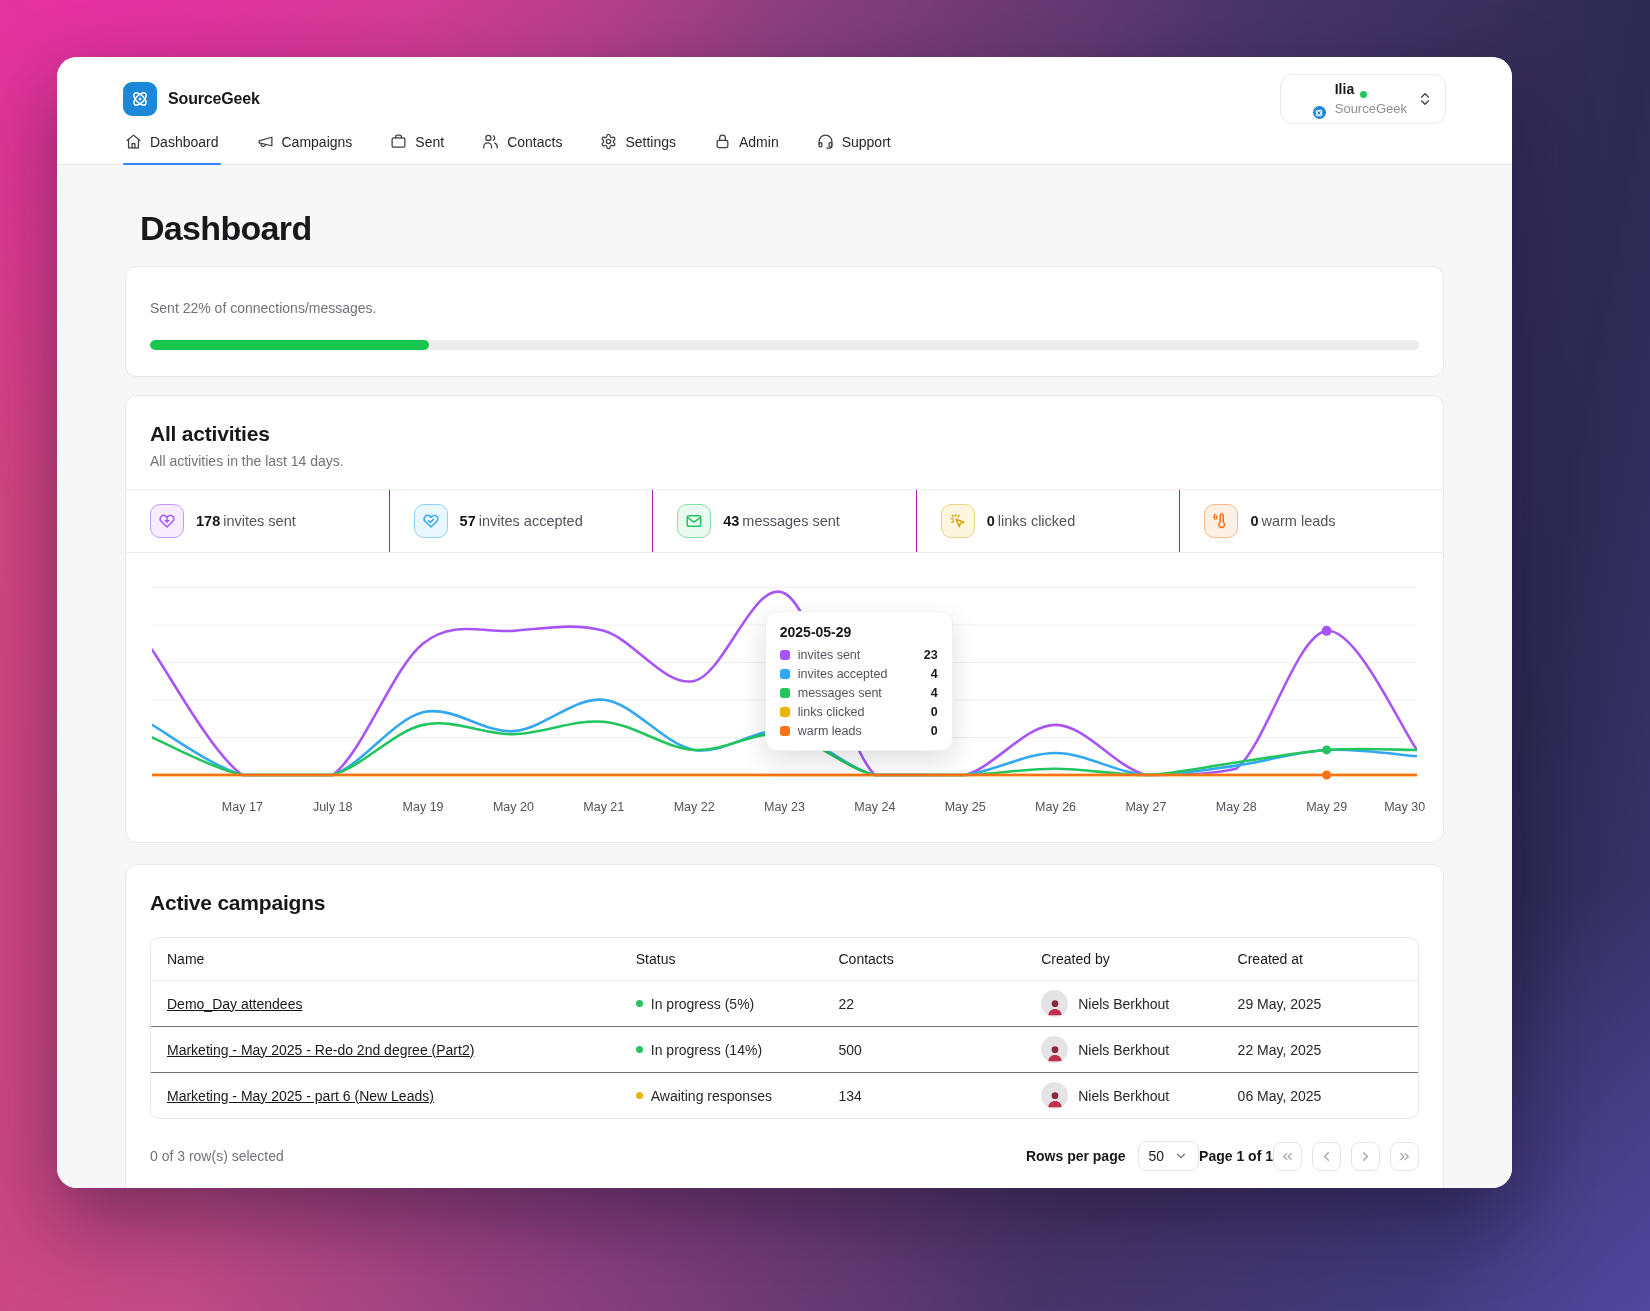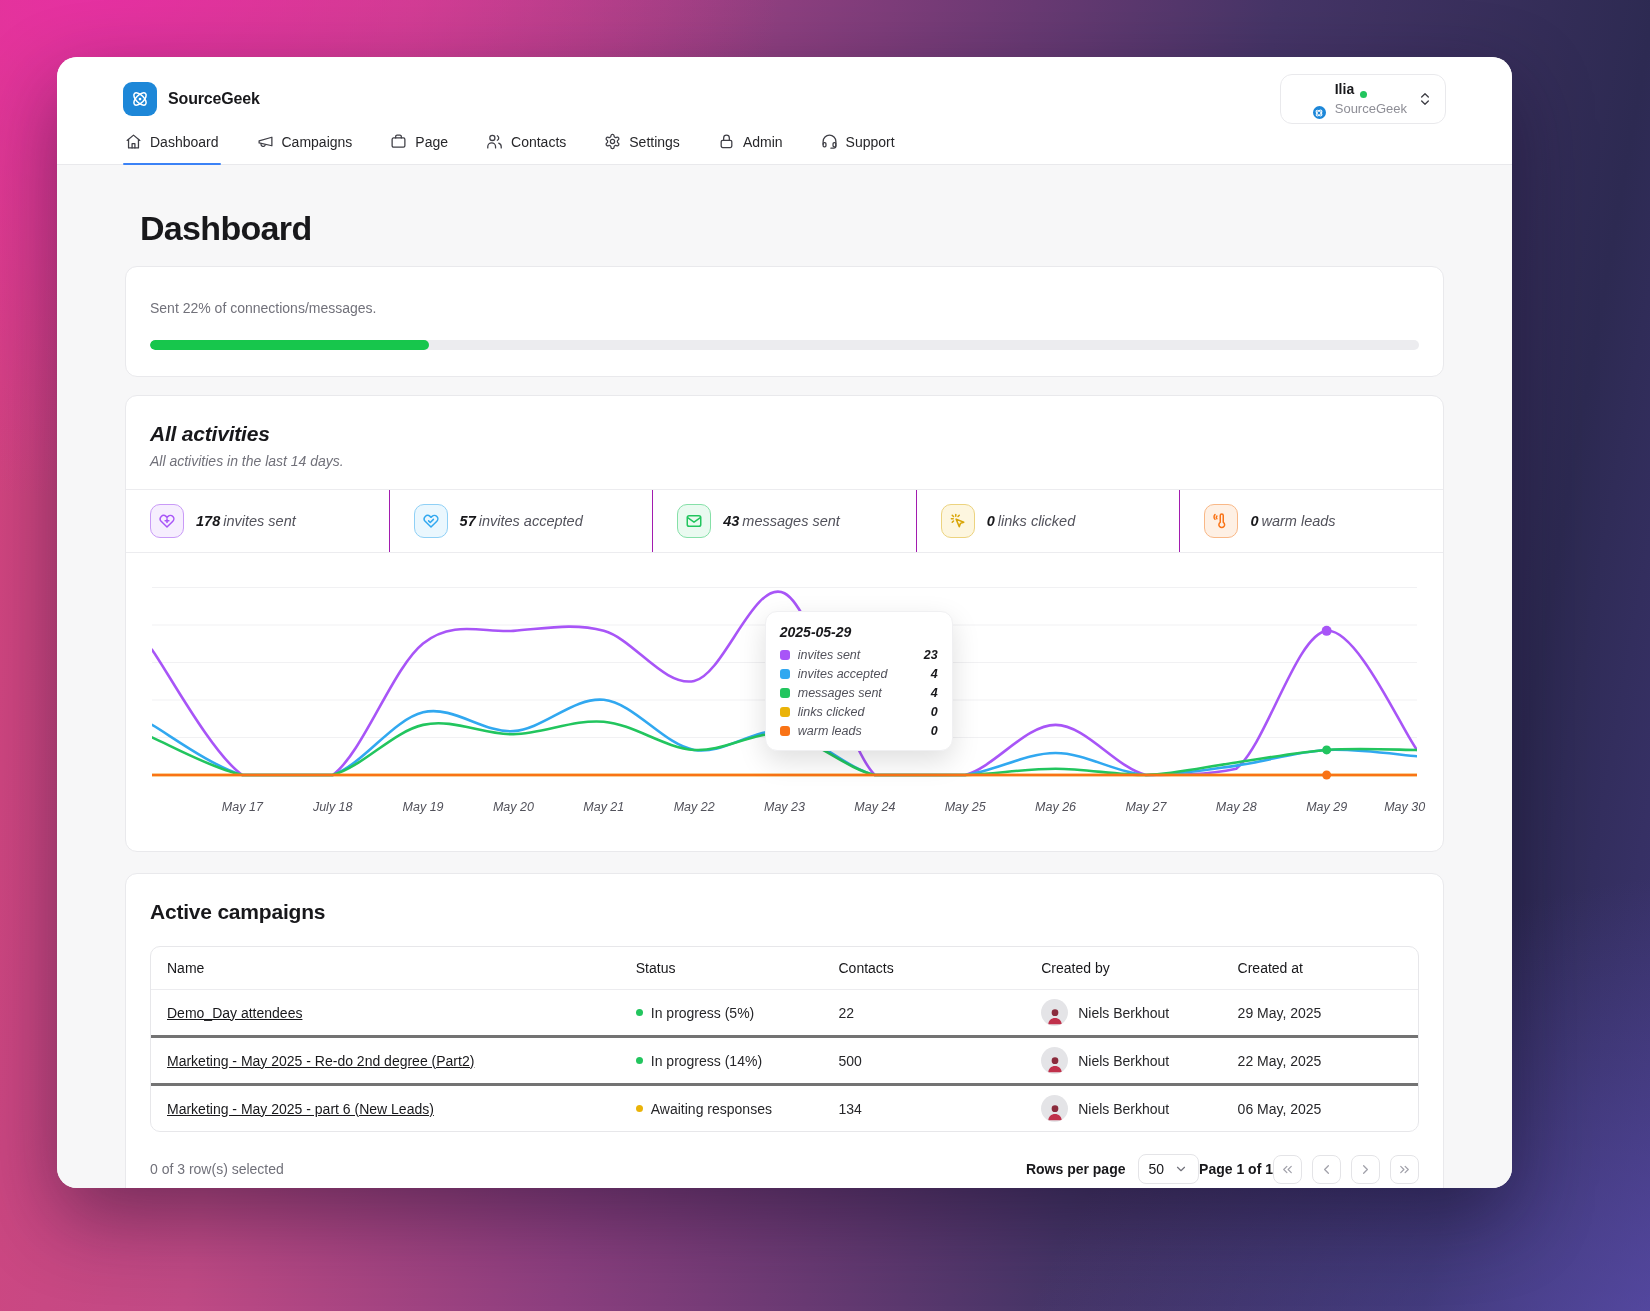--- a/index.html
+++ b/index.html
@@ -72,21 +72,21 @@
   .x-label.last { transform:translateX(-80%); }
   .chart-tooltip { position:absolute; left:48.5%; top:58px; width:188px; background:#fff; border:1px solid #f0f0f2; border-radius:12px; padding:12px 14px; box-shadow:0 10px 28px rgba(0,0,0,.13); z-index:5; }
   .tip-date { font-size:14px; font-weight:700; margin-bottom:8px; }
   .tip-row { display:flex; align-items:center; gap:8px; font-size:12.5px; color:#52525b; margin-top:5px; }
   .tip-swatch { width:10px; height:10px; border-radius:3px; flex:none; }
   .tip-val { margin-left:auto; color:#18181b; font-weight:600; }
   
   .table-wrap { border:1px solid #e7e7ea; border-radius:10px; margin-top:22px; overflow:hidden; }
   table { width:100%; border-collapse:collapse; }
   th { text-align:left; font-size:14px; font-weight:500; color:#18181b; padding:13px 16px; border-bottom:1px solid #ececef; }
-  td { font-size:14px; color:#27272a; padding:9px 16px; border-bottom:3px solid #737373; }
+  td { font-size:14px; color:#27272a; padding:9px 16px; border-bottom:1px solid #737373; }
   tr:last-child td { border-bottom:none; }
   .col-name { width:37%; } .col-status { width:16%; } .col-contacts { width:16%; } .col-by { width:15.5%; } .col-at { width:15.5%; }
   .name-link { color:#18181b; text-decoration:underline; cursor:pointer; }
   .status-cell { display:flex; align-items:center; gap:8px; }
   .status-dot { width:7px; height:7px; border-radius:50%; flex:none; }
   .by-cell { display:flex; align-items:center; gap:10px; }
   .mini-avatar { width:27px; height:27px; border-radius:50%; background:#e4e4e7; display:flex; align-items:flex-end; justify-content:center; overflow:hidden; }
   .mini-avatar svg { width:20px; height:20px; }
   
   .table-footer { display:flex; align-items:center; justify-content:space-between; margin-top:22px; }
@@ -158,21 +158,21 @@
             <path d="m3 11 18-5v12L3 14v-3z"></path>
             <path d="M11.6 16.8a3 3 0 1 1-5.8-1.6"></path>
           </svg>
         <span>Campaigns</span>
       </a>
       <a class="nav-item">
         <svg viewBox="0 0 24 24" fill="none" stroke="currentColor" stroke-width="1.8" stroke-linecap="round" stroke-linejoin="round">
             <rect x="3" y="7" width="18" height="13" rx="2"></rect>
             <path d="M8 7V5a2 2 0 0 1 2-2h4a2 2 0 0 1 2 2v2"></path>
           </svg>
-        <span>Page</span>
+        <span>Sent</span>
       </a>
       <a class="nav-item">
         <svg viewBox="0 0 24 24" fill="none" stroke="currentColor" stroke-width="1.8" stroke-linecap="round" stroke-linejoin="round">
             <circle cx="9" cy="7" r="3.6"></circle>
             <path d="M2.5 21v-1.5a5.5 5.5 0 0 1 11 0V21"></path>
             <path d="M16 3.8a3.6 3.6 0 0 1 0 6.4"></path>
             <path d="M21.5 21v-1.5a5.5 5.5 0 0 0-3.5-5.1"></path>
           </svg>
         <span>Contacts</span>
       </a>
@@ -205,21 +205,21 @@
   <div class="content">
     <h1 class="page-title">Dashboard</h1>
 
     <div class="card card-pad">
       <div class="card-sub">Sent 22% of connections/messages.</div>
       <div class="progress-track">
         <div class="progress-fill" id="progress-fill" style="background-color: rgb(23, 198, 76); width: 22%;"></div>
       </div>
     </div>
 
-    <div class="card" style="padding-bottom:15px;font-style:italic;">
+    <div class="card" style="padding-bottom:6px;">
       <div class="card-pad" style="padding-bottom:20px;">
         <div class="card-title">All activities</div>
         <div class="card-sub">All activities in the last 14 days.</div>
       </div>
 
       <div class="stats-row">
         <div class="stat">
           <span class="stat-icon tint-purple">
             <svg viewBox="0 0 24 24" fill="none" stroke="currentColor" stroke-width="2" stroke-linecap="round" stroke-linejoin="round">
                 <path d="M19.8 5.9a4.6 4.6 0 0 0-6.5 0l-1.3 1.2-1.3-1.2a4.6 4.6 0 0 0-6.5 6.5l7.8 7.6 7.8-7.6a4.6 4.6 0 0 0 0-6.5z"></path>

